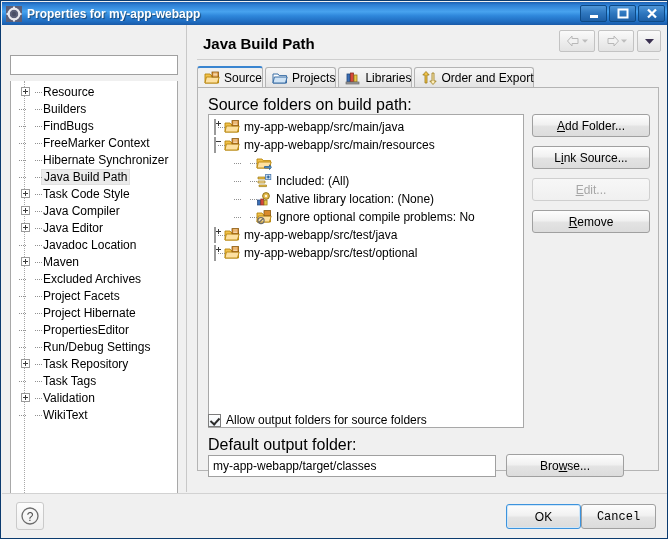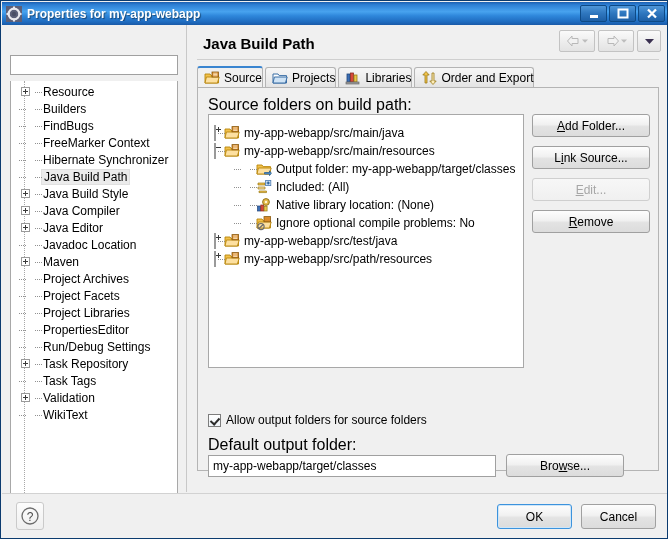--- a/index.html
+++ b/index.html
@@ -264,26 +264,26 @@
   }
   .section-label {
     position: absolute;
     left: 10px; top: 8px;
     font-size: 16px;
     color: #000;
   }
   .src-tree {
     position: absolute;
     left: 10px; top: 26px;
-    width: 316px; height: 254px;
+    width: 316px; height: 314px;
     box-sizing: border-box;
     background: #ffffff;
     border: 1px solid #a8a8a8;
     overflow: hidden;
-    padding-top: 9px;
+    padding-top: 3px;
   }
   .src-row {
     height: 18px;
     display: flex;
     align-items: center;
     padding-left: 5px;
     white-space: nowrap;
     cursor: default;
   }
   .src-row .indent { width: 18px; flex: 0 0 auto; }
@@ -406,21 +406,21 @@
     background: linear-gradient(to bottom, #fdfdfd 0%, #f1f1f1 45%, #e3e3e3 55%, #dcdcdc 100%);
     border: 1px solid #a0a0a0;
     border-radius: 3px;
     cursor: default;
     padding: 0;
   }
   .fbtn.default {
     border: 1px solid #3c93dd;
     box-shadow: inset 0 0 0 1px #cfe6f8;
   }
-  .fbtn + .fbtn { margin-left: 9px; }
+  .fbtn + .fbtn { margin-left: 0; font-family: Liberation Mono, monospace; }
 </style>
 </head>
 <body>
 
 <div id="dialog">
 
   <div class="titlebar">
     <div class="title-icon">
       <svg width="16" height="16" viewBox="0 0 16 16">
         <rect x="0" y="0" width="16" height="16" fill="#5b5f78"></rect>
@@ -490,21 +490,21 @@
               <div class="tree-row selected">
                 <span class="dashline"></span>
                 <span class="dashline" style="width: 8px;"></span>
                 <span class="tree-label">Java Build Path</span>
               </div>
               <div class="tree-row">
                 <span class="twisty">
                   <span class="plusbox plus"></span>
                 </span>
                 <span class="dashline" style="width: 8px;"></span>
-                <span class="tree-label">Java Build Style</span>
+                <span class="tree-label">Task Code Style</span>
               </div>
               <div class="tree-row">
                 <span class="twisty">
                   <span class="plusbox plus"></span>
                 </span>
                 <span class="dashline" style="width: 8px;"></span>
                 <span class="tree-label">Java Compiler</span>
               </div>
               <div class="tree-row">
                 <span class="twisty">
@@ -521,31 +521,31 @@
               <div class="tree-row">
                 <span class="twisty">
                   <span class="plusbox plus"></span>
                 </span>
                 <span class="dashline" style="width: 8px;"></span>
                 <span class="tree-label">Maven</span>
               </div>
               <div class="tree-row">
                 <span class="dashline"></span>
                 <span class="dashline" style="width: 8px;"></span>
-                <span class="tree-label">Project Archives</span>
+                <span class="tree-label">Excluded Archives</span>
               </div>
               <div class="tree-row">
                 <span class="dashline"></span>
                 <span class="dashline" style="width: 8px;"></span>
                 <span class="tree-label">Project Facets</span>
               </div>
               <div class="tree-row">
                 <span class="dashline"></span>
                 <span class="dashline" style="width: 8px;"></span>
-                <span class="tree-label">Project Libraries</span>
+                <span class="tree-label">Project Hibernate</span>
               </div>
               <div class="tree-row">
                 <span class="dashline"></span>
                 <span class="dashline" style="width: 8px;"></span>
                 <span class="tree-label">PropertiesEditor</span>
               </div>
               <div class="tree-row">
                 <span class="dashline"></span>
                 <span class="dashline" style="width: 8px;"></span>
                 <span class="tree-label">Run/Debug Settings</span>
@@ -686,21 +686,20 @@
               </div>
               <div class="src-row">
                 <span class="indent"></span>
                 <span class="dashline"></span>
                 <span class="dashline" style="width: 8px;"></span>
                 <span class="src-icon"><svg width="16" height="16" viewBox="0 0 16 16">
                     <path d="M1 4 L6 4 L7.2 5.6 L14.5 5.6 L14.5 13 L1 13 Z" fill="#f2c14a" stroke="#b8860b" stroke-width="0.9"></path>
                     <path d="M2.4 7 L15.2 7 L13.4 13 L1 13 Z" fill="#fde0a0" stroke="#b8860b" stroke-width="0.9"></path>
                     <path d="M8.5 11.5 L13.5 11.5 L13.5 9.8 L15.4 12.2 L13.5 14.6 L13.5 13 L8.5 13 Z" fill="#5b9bd5" stroke="#2a5d8f" stroke-width="0.8"></path>
                   </svg></span>
-                <span class="src-label">Output folder: my-app-webapp/target/classes</span>
               </div>
               <div class="src-row">
                 <span class="indent"></span>
                 <span class="dashline"></span>
                 <span class="dashline" style="width: 8px;"></span>
                 <span class="src-icon"><svg width="16" height="16" viewBox="0 0 16 16">
                     <path d="M2 4 L9 4 L9 6 L2 6 Z" fill="#f2c14a" stroke="#9a7a16" stroke-width="0.7"></path>
                     <path d="M2 8 L9 8 L9 10 L2 10 Z" fill="#fde0a0" stroke="#9a7a16" stroke-width="0.7"></path>
                     <path d="M3 12 L10.5 12 L10.5 13.6 L3 13.6 Z" fill="#f2c14a" stroke="#9a7a16" stroke-width="0.7"></path>
                     <rect x="9.6" y="1.4" width="5.2" height="5.2" fill="#cfe0f2" stroke="#4a7ab0" stroke-width="0.8"></rect>
@@ -747,21 +746,21 @@
               </div>
               <div class="src-row">
                 <span class="twisty"><span class="plusbox plus"></span></span>
                 <span class="dashline" style="width: 8px;"></span>
                 <span class="src-icon"><svg width="16" height="16" viewBox="0 0 16 16">
                     <path d="M1 4 L6 4 L7.2 5.6 L14.5 5.6 L14.5 13 L1 13 Z" fill="#f2c14a" stroke="#b8860b" stroke-width="0.9"></path>
                     <path d="M2.4 7 L15.2 7 L13.4 13 L1 13 Z" fill="#fde0a0" stroke="#b8860b" stroke-width="0.9"></path>
                     <rect x="8" y="1.6" width="6.6" height="5.2" fill="#d98a2b" stroke="#8a5a10" stroke-width="0.8"></rect>
                     <path d="M9.2 2.9 H13.4 M9.2 4.2 H13.4 M9.2 5.5 H13.4" stroke="#fff6df" stroke-width="0.7"></path>
                   </svg></span>
-                <span class="src-label">my-app-webapp/src/path/resources</span>
+                <span class="src-label">my-app-webapp/src/test/optional</span>
               </div>
             </div>
         </div>
 
         <div class="side-buttons">
           <button class="btn"><span class="mn">A</span>dd Folder...</button>
           <button class="btn">L<span class="mn">i</span>nk Source...</button>
           <button class="btn disabled"><span class="mn">E</span>dit...</button>
           <button class="btn"><span class="mn">R</span>emove</button>
         </div>

